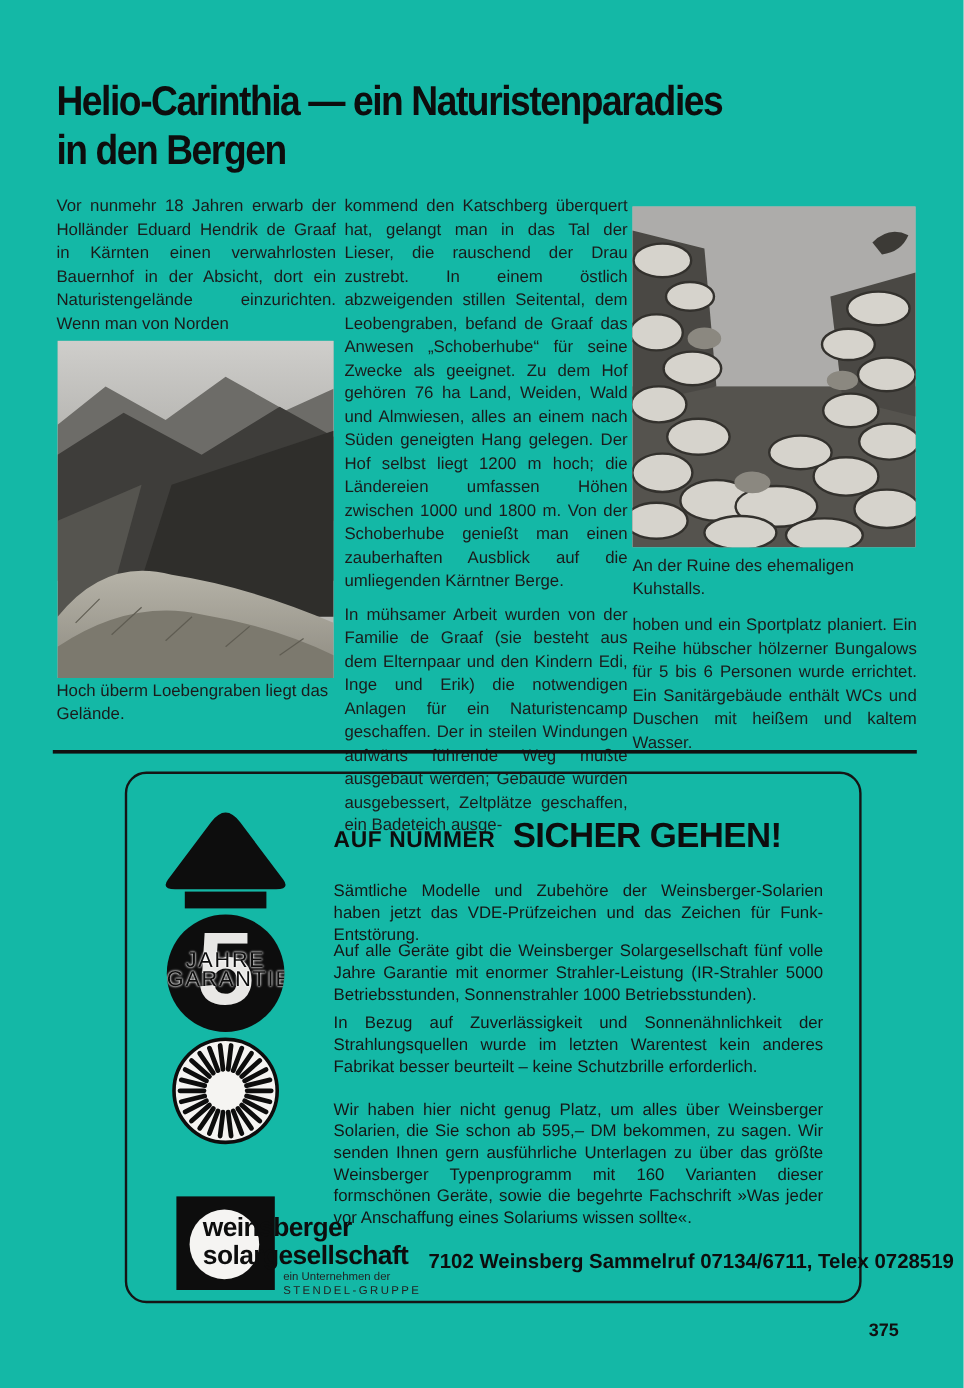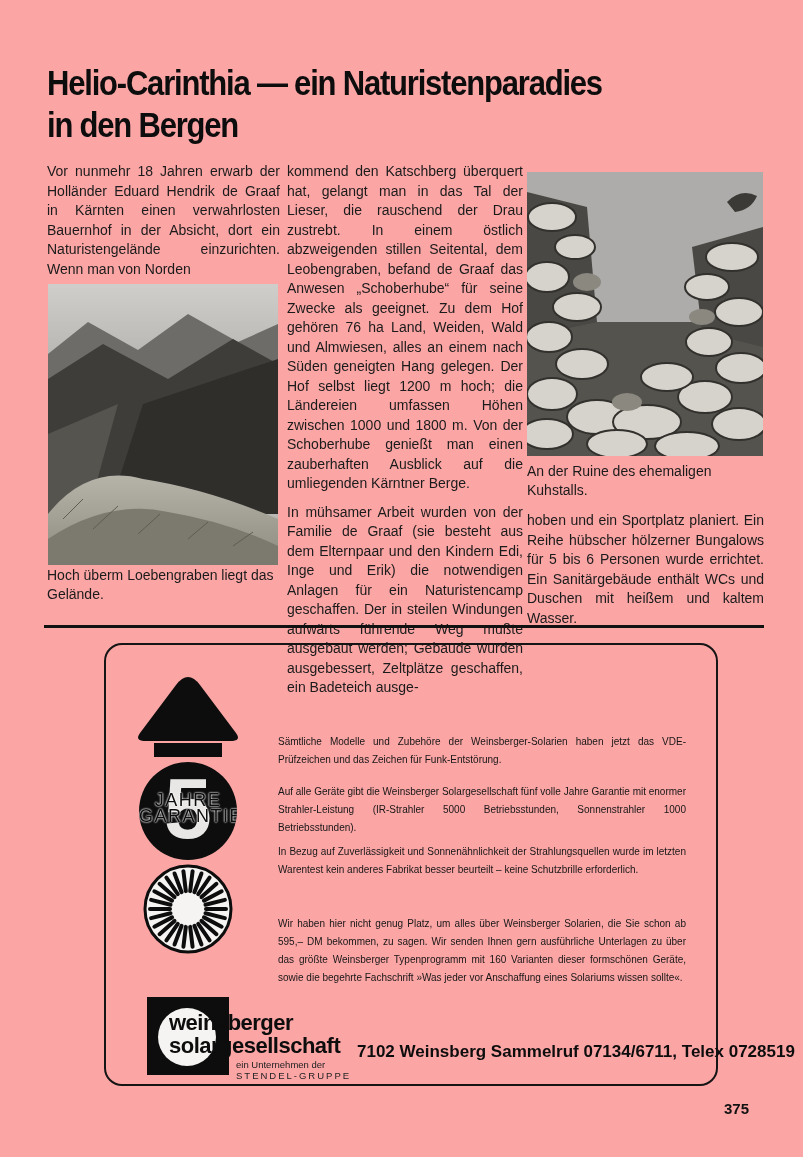--- a/index.html
+++ b/index.html
@@ -1,19 +1,19 @@
 <!DOCTYPE html>
 <html><head>
 <meta charset="utf-8">
 <style>
   * { margin:0; padding:0; box-sizing:border-box; }
   html,body { background:#e8e8e6; }
   #page {
     position:relative; width:803px; height:1157px;
-    background:#fca5a5; margin:0 auto; overflow:hidden;
+    background:#14b8a6; margin:0 auto; overflow:hidden;
     font-family:"Liberation Sans", sans-serif; color:#1b1b1b;
   }
   .title {
     position:absolute; left:47px; top:63px; width:660px;
     font-size:31px; font-weight:700; letter-spacing:-1.2px;
     line-height:37px; color:#0d0d0d;
     transform:scale(1,1.12); transform-origin:left top;
   }
   .bodycol { position:absolute; font-size:14px; line-height:19.5px; text-align:justify; }
   .bodycol p + p { margin-top:9px; }
@@ -28,21 +28,21 @@
   #photo2 { left:527px; top:172px; width:236px; height:284px; }
   #article-rule { position:absolute; left:44px; top:625px; width:720px; height:3px; background:#111; }
   #ad-box {
     position:absolute; left:104px; top:643px; width:614px; height:443px;
     border:2px solid #151515; border-radius:18px; background:transparent;
   }
   .ad-inner { position:absolute; inset:0; }
   #ad-headline { position:absolute; left:172px; top:36px; white-space:nowrap; }
   #ad-headline .small { font-size:19px; font-weight:700; letter-spacing:0.5px; color:#0d0d0d; }
   #ad-headline .large { font-size:29px; font-weight:700; letter-spacing:-0.5px; color:#0d0d0d; margin-left:10px; }
-  .ad-para { position:absolute; left:172px; width:408px; font-size:10px; line-height:18px; text-align:justify; color:#161616; }
+  .ad-para { position:absolute; left:172px; width:408px; font-size:14px; line-height:18px; text-align:justify; color:#161616; }
   #ad-p1 { top:88px; }
   #ad-p2 { top:138px; }
   #ad-p3 { top:198px; }
   #ad-p4 { top:270px; }
   .badge { position:absolute; }
   #badge-lamp { left:28px; top:30px; }
   #badge-guarantee { left:33px; top:117px; width:98px; height:98px; border-radius:50%;
      background:#0d0d0d; color:#fff; overflow:hidden; }
   #badge-guarantee .five {
      position:absolute; left:50%; top:50%; transform:translate(-50%,-54%);
@@ -198,20 +198,24 @@
               <line x1="52.38288796676564" y1="29.169707631662533" x2="59.474985707616355" y2="10.469382777954237"></line>
               <line x1="56.2251654411608" y1="31.186290413914183" x2="67.58646037578391" y2="14.72661309604105"></line>
               <line x1="59.47319346707981" y1="34.06379215166568" x2="74.44340843050183" y2="20.80133898684977"></line>
               <line x1="61.93820846175778" y1="37.63498290321217" x2="79.64732897482199" y2="28.3405194623368"></line>
               <line x1="63.476952713668936" y1="41.692318042823956" x2="82.89578906218998" y2="36.90600475707281"></line>
             </g>
         </g>
         <circle cx="46" cy="46" r="15" fill="#f5f4f2"></circle>
       </svg>
 
+      <div id="ad-headline">
+        <span class="small">AUF NUMMER</span>
+        <span class="large">SICHER GEHEN!</span>
+      </div>
 
       <p id="ad-p1" class="ad-para">Sämtliche Modelle und Zubehöre der Weinsberger-Solarien haben jetzt das VDE-Prüfzeichen und das Zeichen für Funk-Entstörung.</p>
       <p id="ad-p2" class="ad-para">Auf alle Geräte gibt die Weinsberger Solargesellschaft fünf volle Jahre Garantie mit enormer Strahler-Leistung (IR-Strahler 5000 Betriebsstunden, Sonnenstrahler 1000 Betriebsstunden).</p>
       <p id="ad-p3" class="ad-para">In Bezug auf Zuverlässigkeit und Sonnenähnlichkeit der Strahlungsquellen wurde im letzten Warentest kein anderes Fabrikat besser beurteilt – keine Schutzbrille erforderlich.</p>
       <p id="ad-p4" class="ad-para">Wir haben hier nicht genug Platz, um alles über Weinsberger Solarien, die Sie schon ab 595,– DM bekommen, zu sagen. Wir senden Ihnen gern ausführliche Unterlagen zu über das größte Weinsberger Typenprogramm mit 160 Varianten dieser formschönen Geräte, sowie die begehrte Fachschrift »Was jeder vor Anschaffung eines Solariums wissen sollte«.</p>
 
       <div id="logo-block">
         <div id="logo-square">
           <div id="logo-circle"></div>
         </div>

